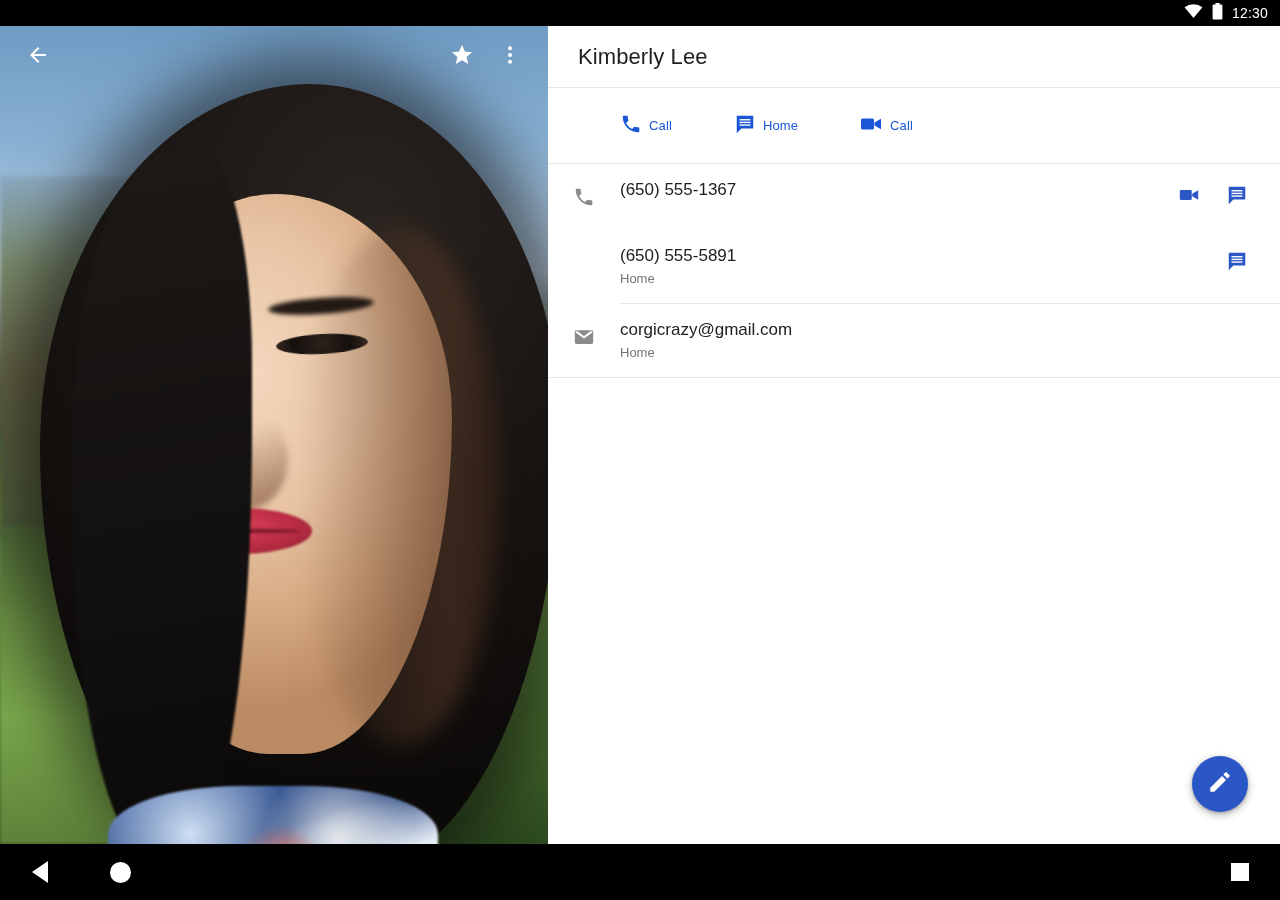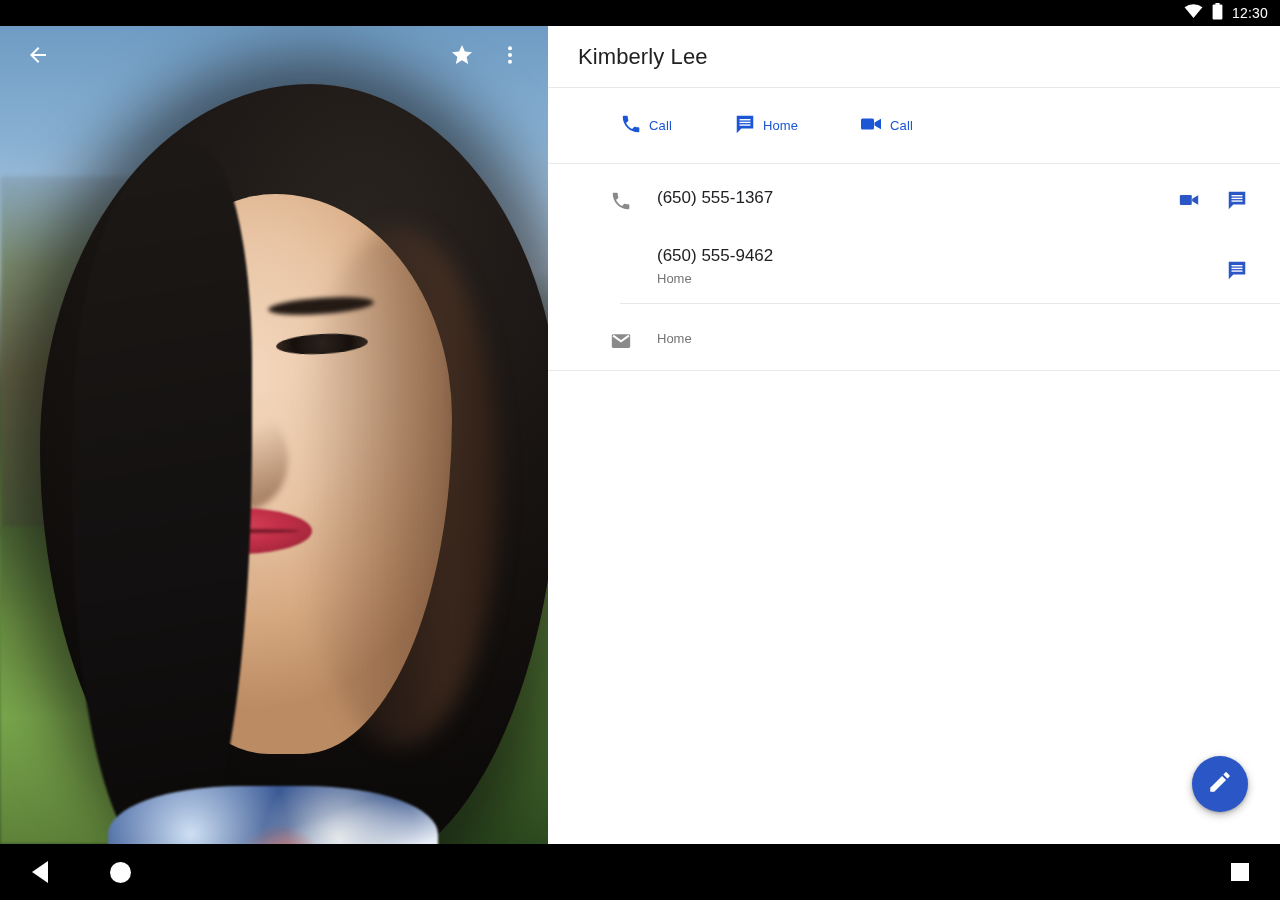--- a/index.html
+++ b/index.html
@@ -142,24 +142,23 @@
   }
   .action-item {
     width:120px; display:flex; flex-direction:row;
     align-items:center; justify-content:center; gap:7px;
     cursor:pointer;
   }
   .action-label { font-size:13px; color:#1a56d6; letter-spacing:0.1px; }
 
   .info-list { padding:0; }
   .info-row {
-    position:relative; display:flex; align-items:center;
+    position:relative; display:flex; align-items:flex-start;
     padding:14px 24px 14px 0; min-height:66px;
     cursor:pointer;
-    margin-left:37px;
   }
   .row-icon {
     width:72px; flex:0 0 72px; display:flex; justify-content:center;
     padding-top:8px;
   }
   .row-icon.empty { visibility:hidden; }
   .row-text { flex:1; padding-top:1px; }
   .row-primary { font-size:17px; color:#202124; line-height:22px; }
   .row-secondary { font-size:13px; color:#757575; line-height:20px; margin-top:2px; }
   .row-actions { display:flex; align-items:center; gap:26px; padding-top:6px; padding-right:8px; }
@@ -323,21 +322,21 @@
               <rect x="6" y="9.5" width="12" height="1.5" fill="#ffffff"></rect>
               <rect x="6" y="12.4" width="12" height="1.5" fill="#ffffff"></rect>
             </svg>
           </span>
         </div>
       </div>
 
       <div class="info-row">
         <div class="row-icon empty"></div>
         <div class="row-text">
-          <div class="row-primary">(650) 555-9462</div>
+          <div class="row-primary">(650) 555-5891</div>
           <div class="row-secondary">Home</div>
         </div>
         <div class="row-actions">
           <span class="row-action-btn">
             <svg width="22" height="22" viewBox="0 0 24 24">
               <path d="M3 3h18v14H8l-5 5z" fill="#2a56c6"></path>
               <rect x="6" y="6.6" width="12" height="1.5" fill="#ffffff"></rect>
               <rect x="6" y="9.5" width="12" height="1.5" fill="#ffffff"></rect>
               <rect x="6" y="12.4" width="12" height="1.5" fill="#ffffff"></rect>
             </svg>
@@ -348,20 +347,21 @@
       <div class="divider-inset"></div>
 
       <div class="info-row">
         <div class="row-icon">
           <svg width="22" height="22" viewBox="0 0 24 24">
             <rect x="2" y="4.5" width="20" height="15" rx="1.6" fill="#8a8a8a"></rect>
             <path d="M3.4 6.2L12 12.4l8.6-6.2" fill="none" stroke="#ffffff" stroke-width="2.2"></path>
           </svg>
         </div>
         <div class="row-text">
+          <div class="row-primary">corgicrazy@gmail.com</div>
           <div class="row-secondary">Home</div>
         </div>
         <div class="row-actions"></div>
       </div>
 
       <div class="divider-full"></div>
 
     </div>
   </div>
 

